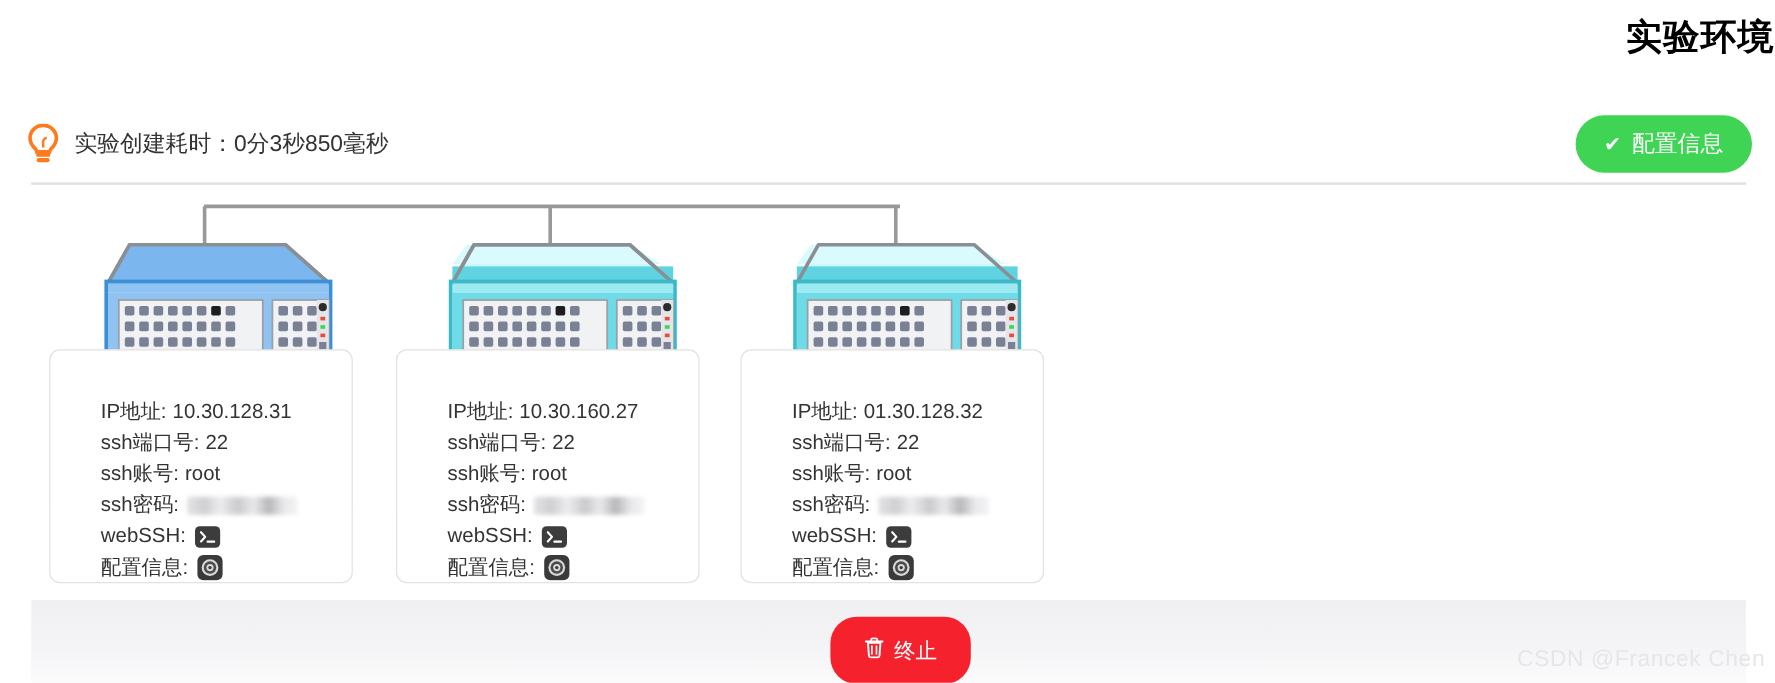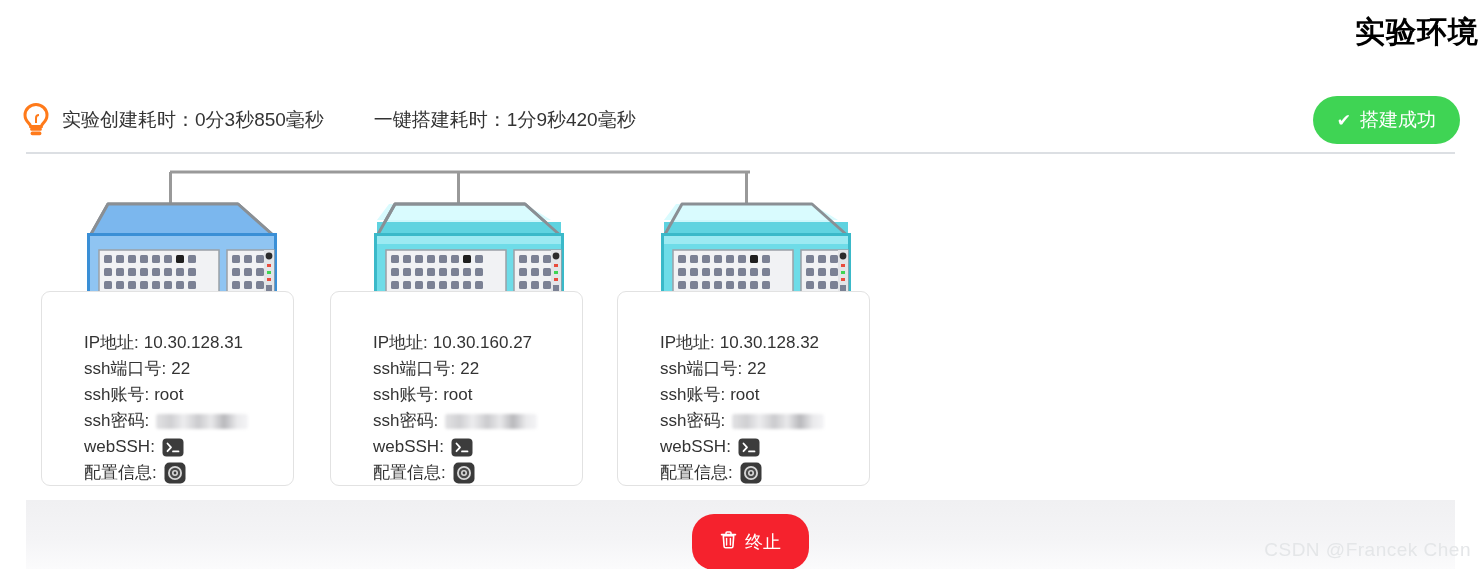--- a/index.html
+++ b/index.html
@@ -46,21 +46,21 @@
     align-items: center;
     justify-content: center;
   }
   .info-texts {
     display: flex;
     align-items: center;
     font-size: 19px;
     color: #333333;
     margin-left: 10px;
   }
-  .info-texts .seg1 { margin-right: 50px; white-space: nowrap; }
+  .info-texts .seg1 { margin-right: 36px; white-space: nowrap; }
   .info-texts .seg2 { white-space: nowrap; }
 
   .status-btn {
     position: absolute;
     right: 19px;
     top: 96px;
     height: 48px;
     padding: 0 24px;
     border: none;
     border-radius: 24px;
@@ -216,27 +216,26 @@
   <span class="bulb-wrap">
     <svg width="26" height="34" viewBox="0 0 26 34" aria-hidden="true">
       <path d="M13 1.5 C6.9 1.5 2 6.3 2 12.1 c0 3.6 1.9 6.4 3.9 8.3 1.1 1.1 1.7 2 1.8 3.2 h10.6 c0.1-1.2 0.7-2.1 1.8-3.2 2-1.9 3.9-4.7 3.9-8.3 C24 6.3 19.1 1.5 13 1.5 z" fill="none" stroke="#ff7a1a" stroke-width="3"></path>
       <path d="M13 20 v-5 a3 3 0 0 1 3-3" fill="none" stroke="#ff7a1a" stroke-width="2"></path>
       <rect x="7.2" y="24.6" width="11.6" height="3.1" rx="1.2" fill="#ff7a1a"></rect>
       <rect x="7.6" y="28.6" width="10.8" height="3.6" rx="1.6" fill="#ff7a1a"></rect>
     </svg>
   </span>
   <div class="info-texts">
     <span class="seg1">实验创建耗时：0分3秒850毫秒</span>
-    <span class="seg2">一键搭建耗时：1分9秒420毫秒</span>
   </div>
 </div>
 
 <button class="status-btn">
   <span class="check">✔</span>
-  <span>搭建成功</span>
+  <span>配置信息</span>
 </button>
 
 <div class="divider"></div>
 
 <div class="diagram">
 
   <svg class="connector" viewBox="0 0 620 40">
     <path d="M20 2 H600" stroke="#999999" stroke-width="3" fill="none"></path>
     <path d="M20.5 2 V38" stroke="#999999" stroke-width="3" fill="none"></path>
     <path d="M308.5 2 V38" stroke="#999999" stroke-width="3" fill="none"></path>
@@ -524,21 +523,21 @@
           </svg>
         </span>
       </div>
     </div>
   </div>
 
   <div class="card c3">
     <div class="card-body">
       <div class="row">
         <span class="lbl">IP地址:</span>
-        <span class="val">10.30.128.32</span>
+        <span class="val">01.30.128.32</span>
       </div>
       <div class="row">
         <span class="lbl">ssh端口号:</span>
         <span class="val">22</span>
       </div>
       <div class="row">
         <span class="lbl">ssh账号:</span>
         <span class="val">root</span>
       </div>
       <div class="row">

